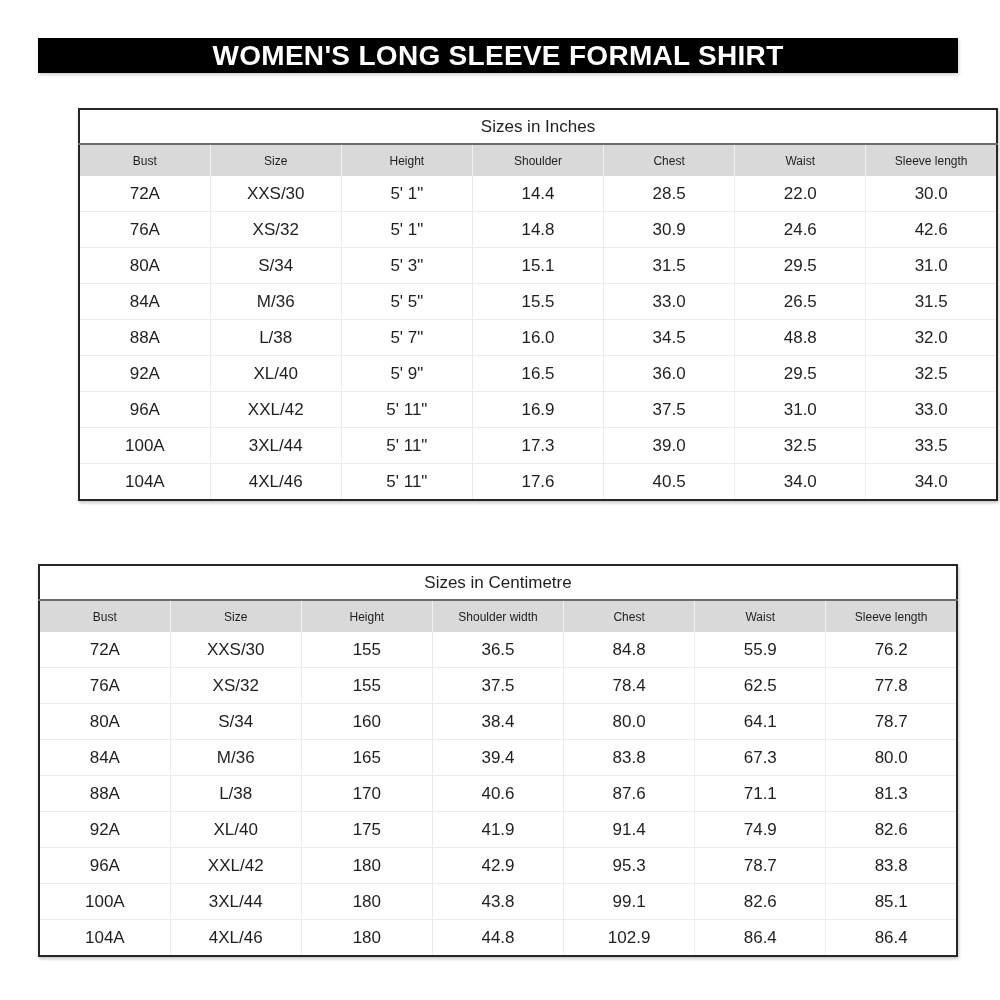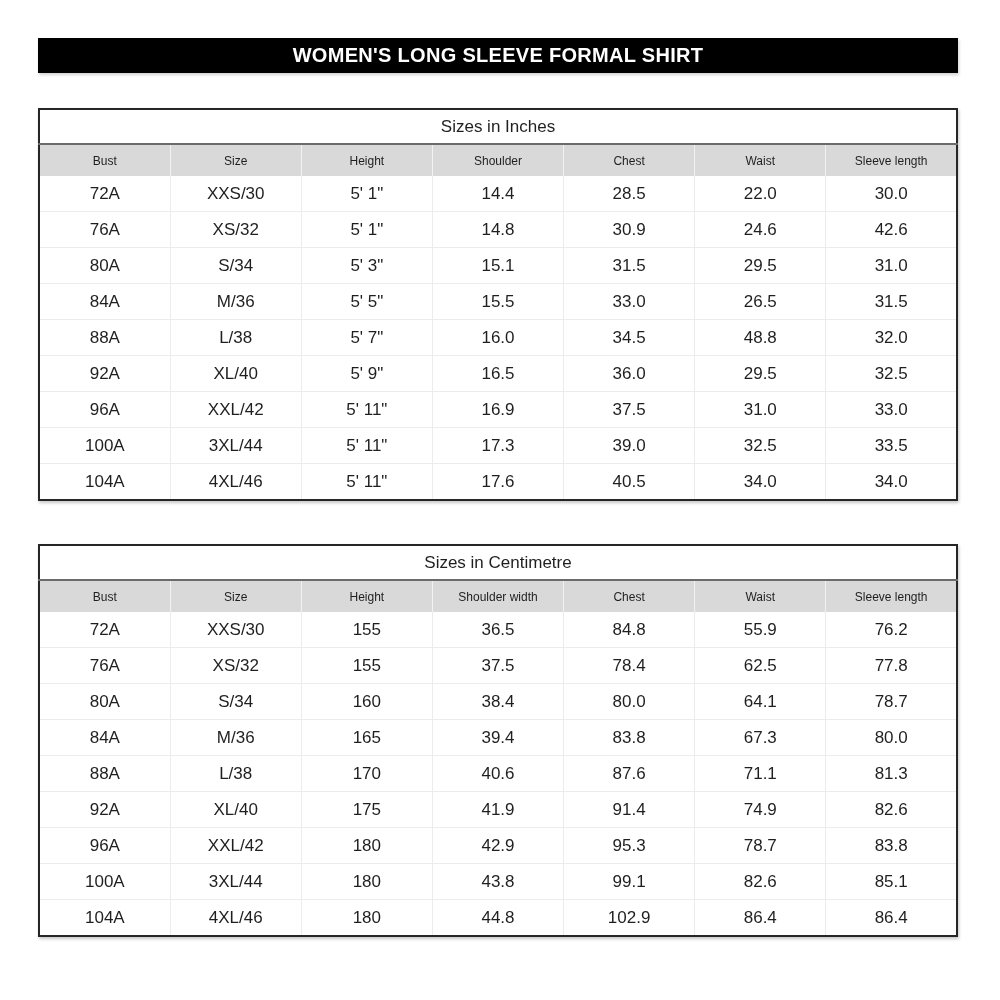--- a/index.html
+++ b/index.html
@@ -18,37 +18,37 @@
     position: absolute;
     left: 38px;
     top: 38px;
     width: 920px;
     height: 35px;
     background: #000000;
     color: #ffffff;
     display: flex;
     align-items: center;
     justify-content: center;
-    font-size: 20px;
+    font-size: 28px;
     font-weight: 700;
     letter-spacing: 0.3px;
     box-shadow: 1px 2px 3px rgba(0,0,0,0.18);
   }
   table.size-table {
     position: absolute;
     left: 38px;
     width: 920px;
     border-collapse: collapse;
     table-layout: fixed;
     background: #ffffff;
     border: 2px solid #262626;
     box-shadow: 1px 2px 3px rgba(0,0,0,0.22);
   }
-  table.size-table.inches { top: 108px; }
-  table.size-table.cm     { top: 544px; }
+  table.size-table.inches { top: 108px; margin-left: 40px; }
+  table.size-table.cm     { top: 564px; }
 
   .caption-row th {
     height: 31px;
     font-size: 17px;
     font-weight: 400;
     text-align: center;
     vertical-align: middle;
     border-bottom: 2px solid #6b6b6b;
     background: #ffffff;
   }

